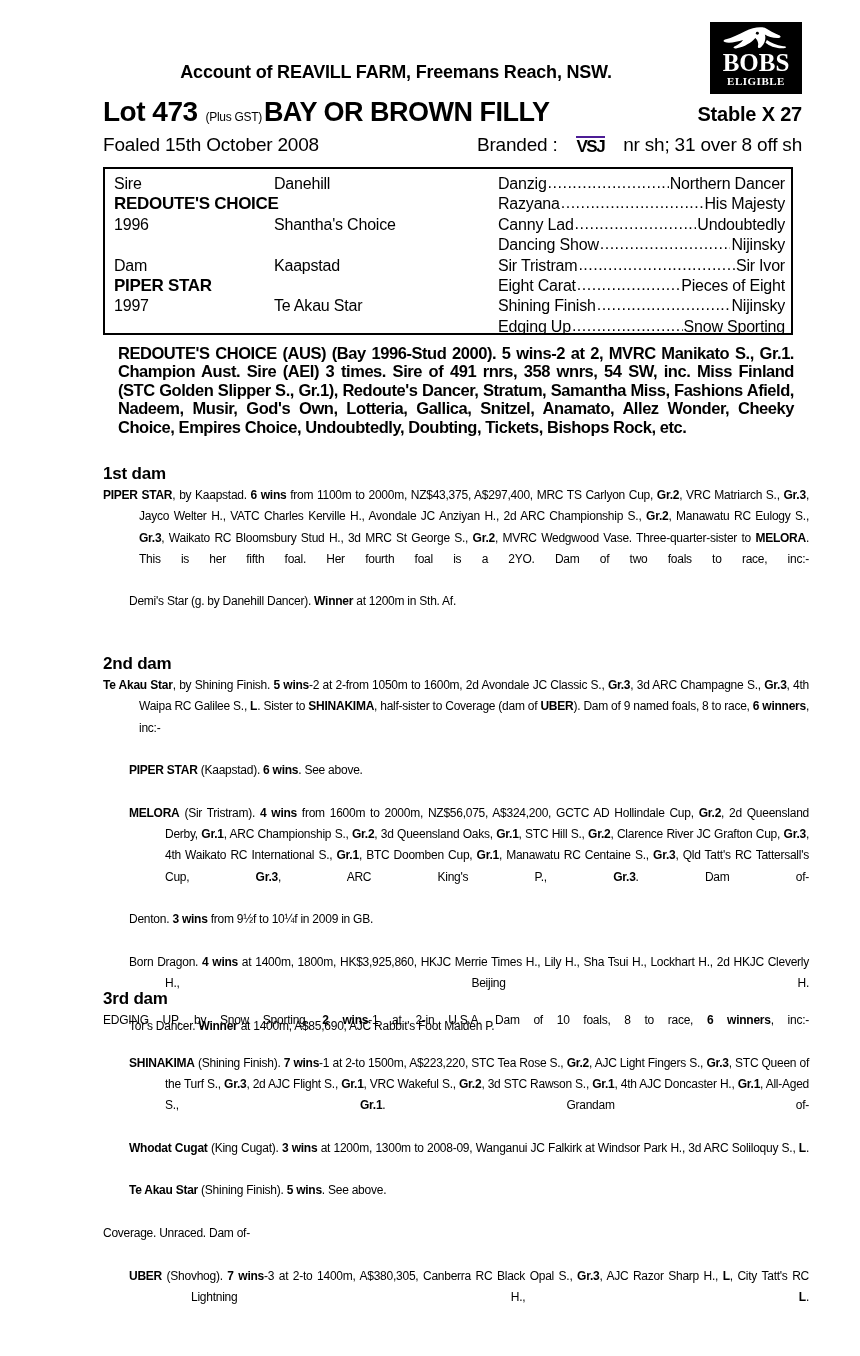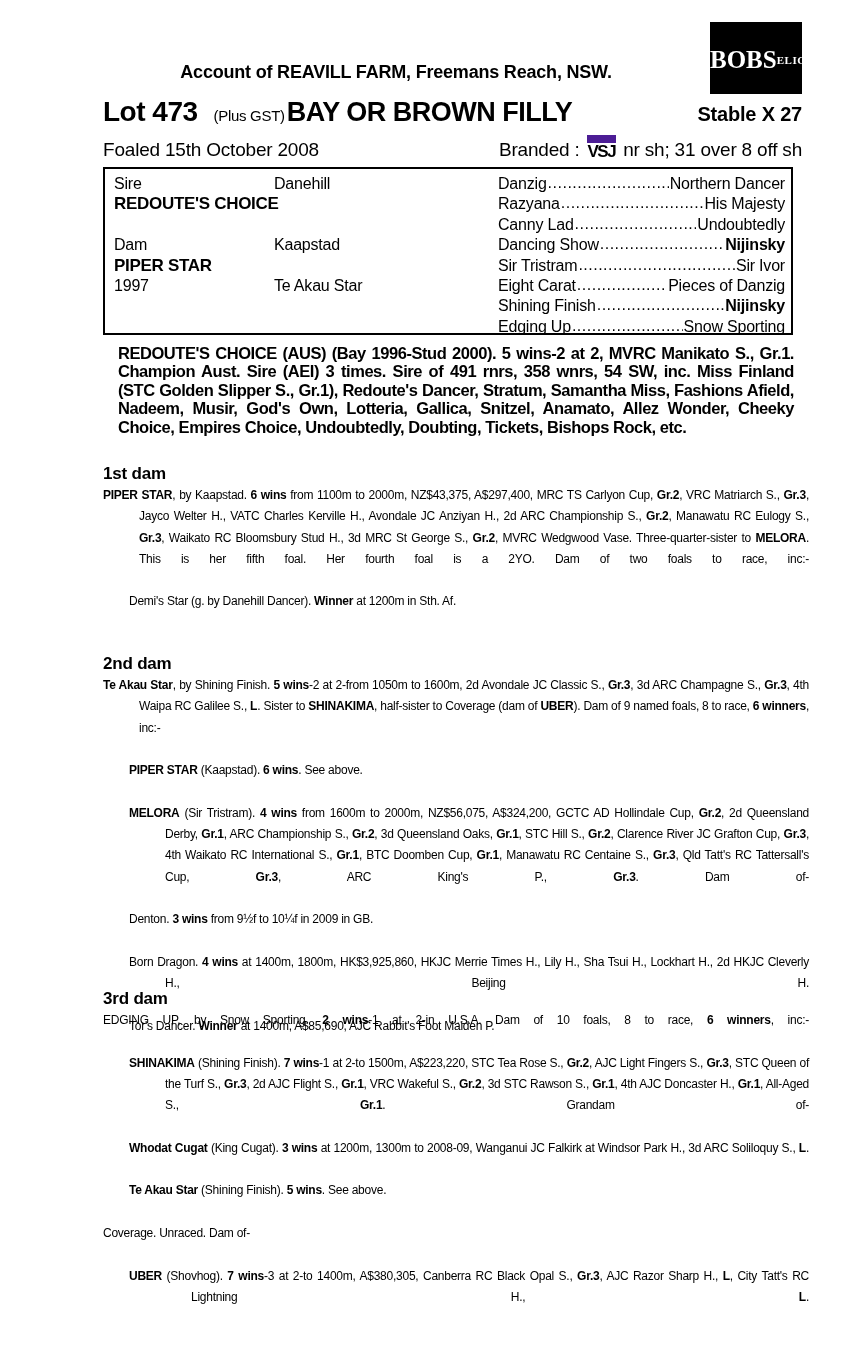--- a/index.html
+++ b/index.html
@@ -29,21 +29,21 @@
     height: 160px;
   }
   .bobs-logo {
     position: absolute;
     right: 58px;
     top: 22px;
     width: 92px;
     height: 72px;
     background: #000000;
     display: flex;
-    flex-direction: row;
+    flex-direction: column;
     align-items: center;
     justify-content: flex-start;
     padding-top: 3px;
     box-sizing: border-box;
     margin-left: 28px;
   }
   .bobs-horse {
     width: 68px;
     height: 26px;
     display: block;
@@ -84,23 +84,23 @@
     display: flex;
     align-items: baseline;
     white-space: nowrap;
   }
   .lot-num {
     font-size: 28px;
     font-weight: bold;
     letter-spacing: -0.5px;
   }
   .lot-gst {
-    font-size: 15px;
+    font-size: 12px;
     font-weight: normal;
-    margin-left: 16px;
+    margin-left: 8px;
     letter-spacing: -0.3px;
   }
   .lot-desc {
     font-size: 27px;
     font-weight: bold;
     letter-spacing: -0.5px;
     margin-left: 2px;
   }
   .lot-stable {
     font-size: 20px;
@@ -121,23 +121,23 @@
   .foaled { letter-spacing: -0.2px; }
   .branded-wrap {
     margin-left: auto;
     display: flex;
     align-items: baseline;
     letter-spacing: -0.2px;
   }
   .brand-sym {
     font-weight: bold;
     font-size: 17px;
-    border-top: 8px solid #4c1d95;
+    border-top: 2px solid #4c1d95;
     padding: 0 1px;
-    margin: 0 7px;
+    margin: 0 18px;
     letter-spacing: -1.5px;
     display: inline-block;
     line-height: 1;
     position: relative;
     top: 1px;
   }
 
   
   .ped-box {
     position: absolute;
@@ -194,21 +194,21 @@
     position: relative;
     top: -1px;
   }
   .dot-row .dots::after {
     content: "........................................................................................";
     letter-spacing: 0.5px;
     display: block;
     white-space: nowrap;
   }
   .dot-row .vl { flex: 0 0 auto; }
-  .dot-row .vl.bold { font-weight: bold; }
+  .dot-row .vl.bold { font-weight: normal; }
 
   
   .sire-block {
     position: absolute;
     left: 118px;
     top: 344px;
     width: 676px;
     font-weight: bold;
     font-size: 16.5px;
     line-height: 18.4px;
@@ -279,20 +279,21 @@
         <span>nr sh; 31 over 8 off sh</span>
       </span>
     </div>
   </div>
 
   <div class="ped-box">
     <div class="ped-inner">
       <div class="ped-left">
           <div class="ped-row"><span class="ped-gen1">Sire</span><span class="ped-gen2">Danehill</span></div>
           <div class="ped-row b"><span class="ped-gen1">REDOUTE'S CHOICE</span><span class="ped-gen2"></span></div>
+          <div class="ped-row"><span class="ped-gen1">1996</span><span class="ped-gen2">Shantha's Choice</span></div>
           <div class="ped-row"><span class="ped-gen1"></span><span class="ped-gen2"></span></div>
           <div class="ped-row"><span class="ped-gen1">Dam</span><span class="ped-gen2">Kaapstad</span></div>
           <div class="ped-row b"><span class="ped-gen1">PIPER STAR</span><span class="ped-gen2"></span></div>
           <div class="ped-row"><span class="ped-gen1">1997</span><span class="ped-gen2">Te Akau Star</span></div>
           <div class="ped-row"><span class="ped-gen1"></span><span class="ped-gen2"></span></div>
         </div>
       <div class="ped-right">
           <div class="ped-row dot-row">
             <span class="nm">Danzig</span>
             <span class="dots"></span>
@@ -314,21 +315,21 @@
             <span class="vl bold">Nijinsky</span>
           </div>
           <div class="ped-row dot-row">
             <span class="nm">Sir Tristram</span>
             <span class="dots"></span>
             <span class="vl">Sir Ivor</span>
           </div>
           <div class="ped-row dot-row">
             <span class="nm">Eight Carat</span>
             <span class="dots"></span>
-            <span class="vl">Pieces of Danzig</span>
+            <span class="vl">Pieces of Eight</span>
           </div>
           <div class="ped-row dot-row">
             <span class="nm">Shining Finish</span>
             <span class="dots"></span>
             <span class="vl bold">Nijinsky</span>
           </div>
           <div class="ped-row dot-row">
             <span class="nm">Edging Up</span>
             <span class="dots"></span>
             <span class="vl">Snow Sporting</span>

